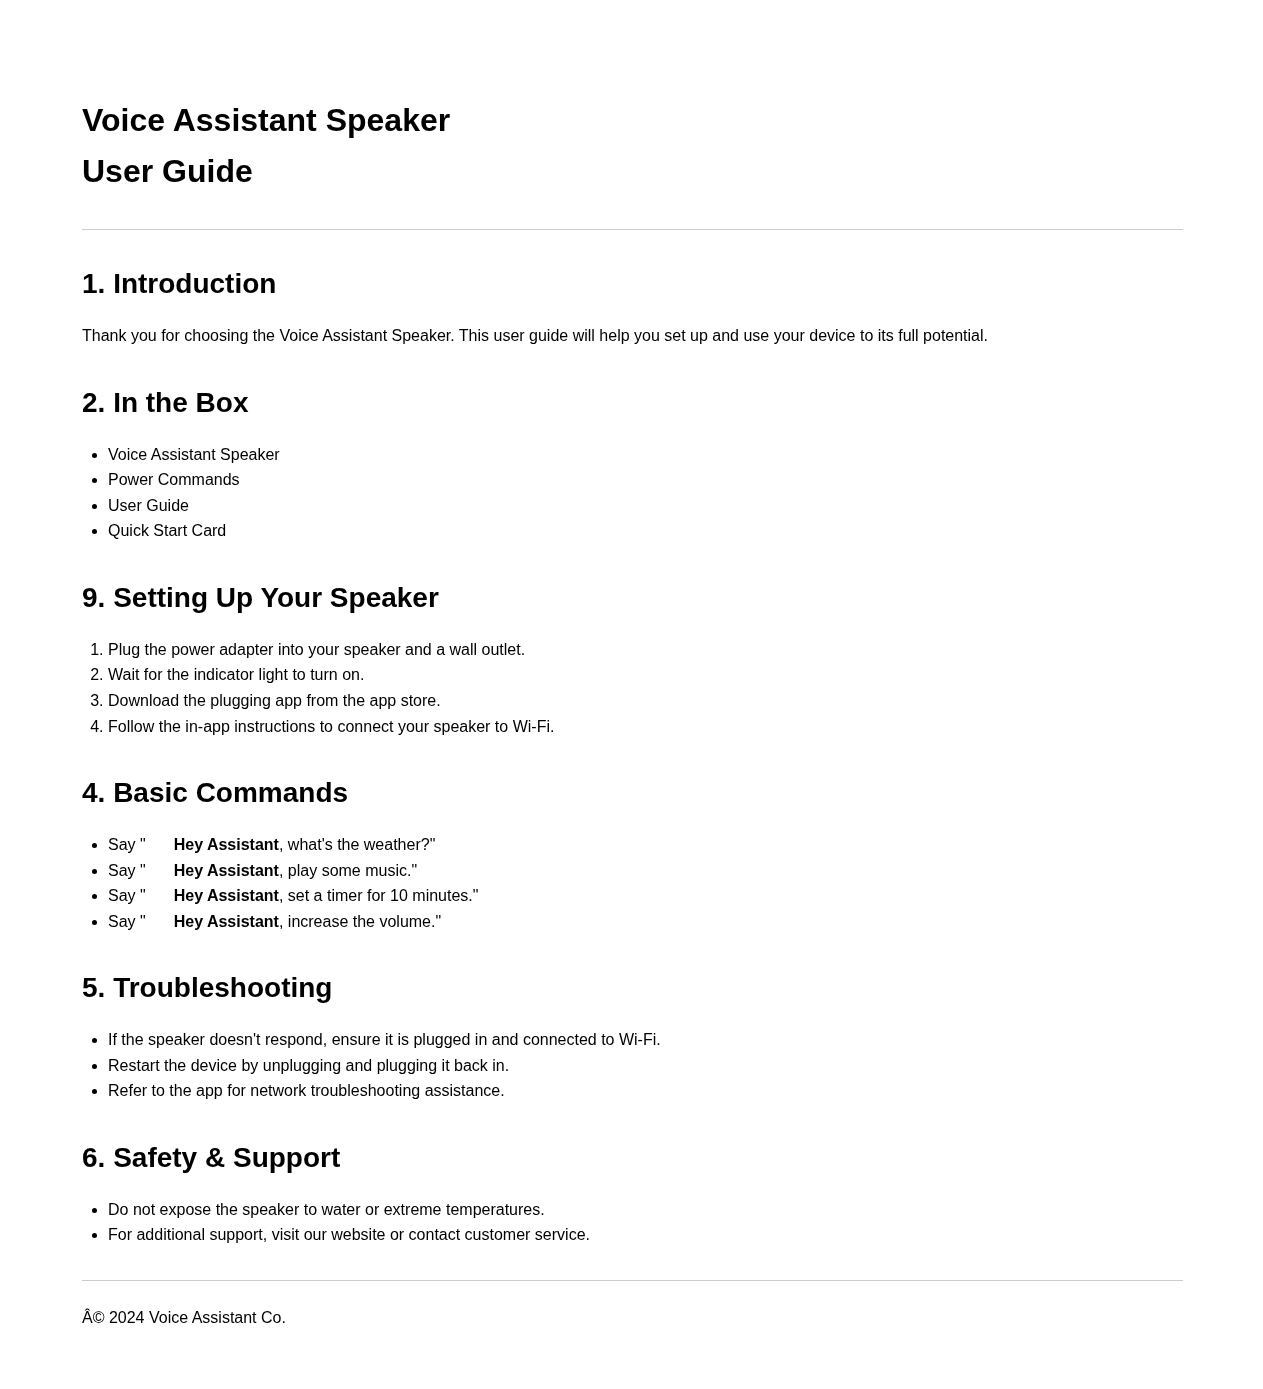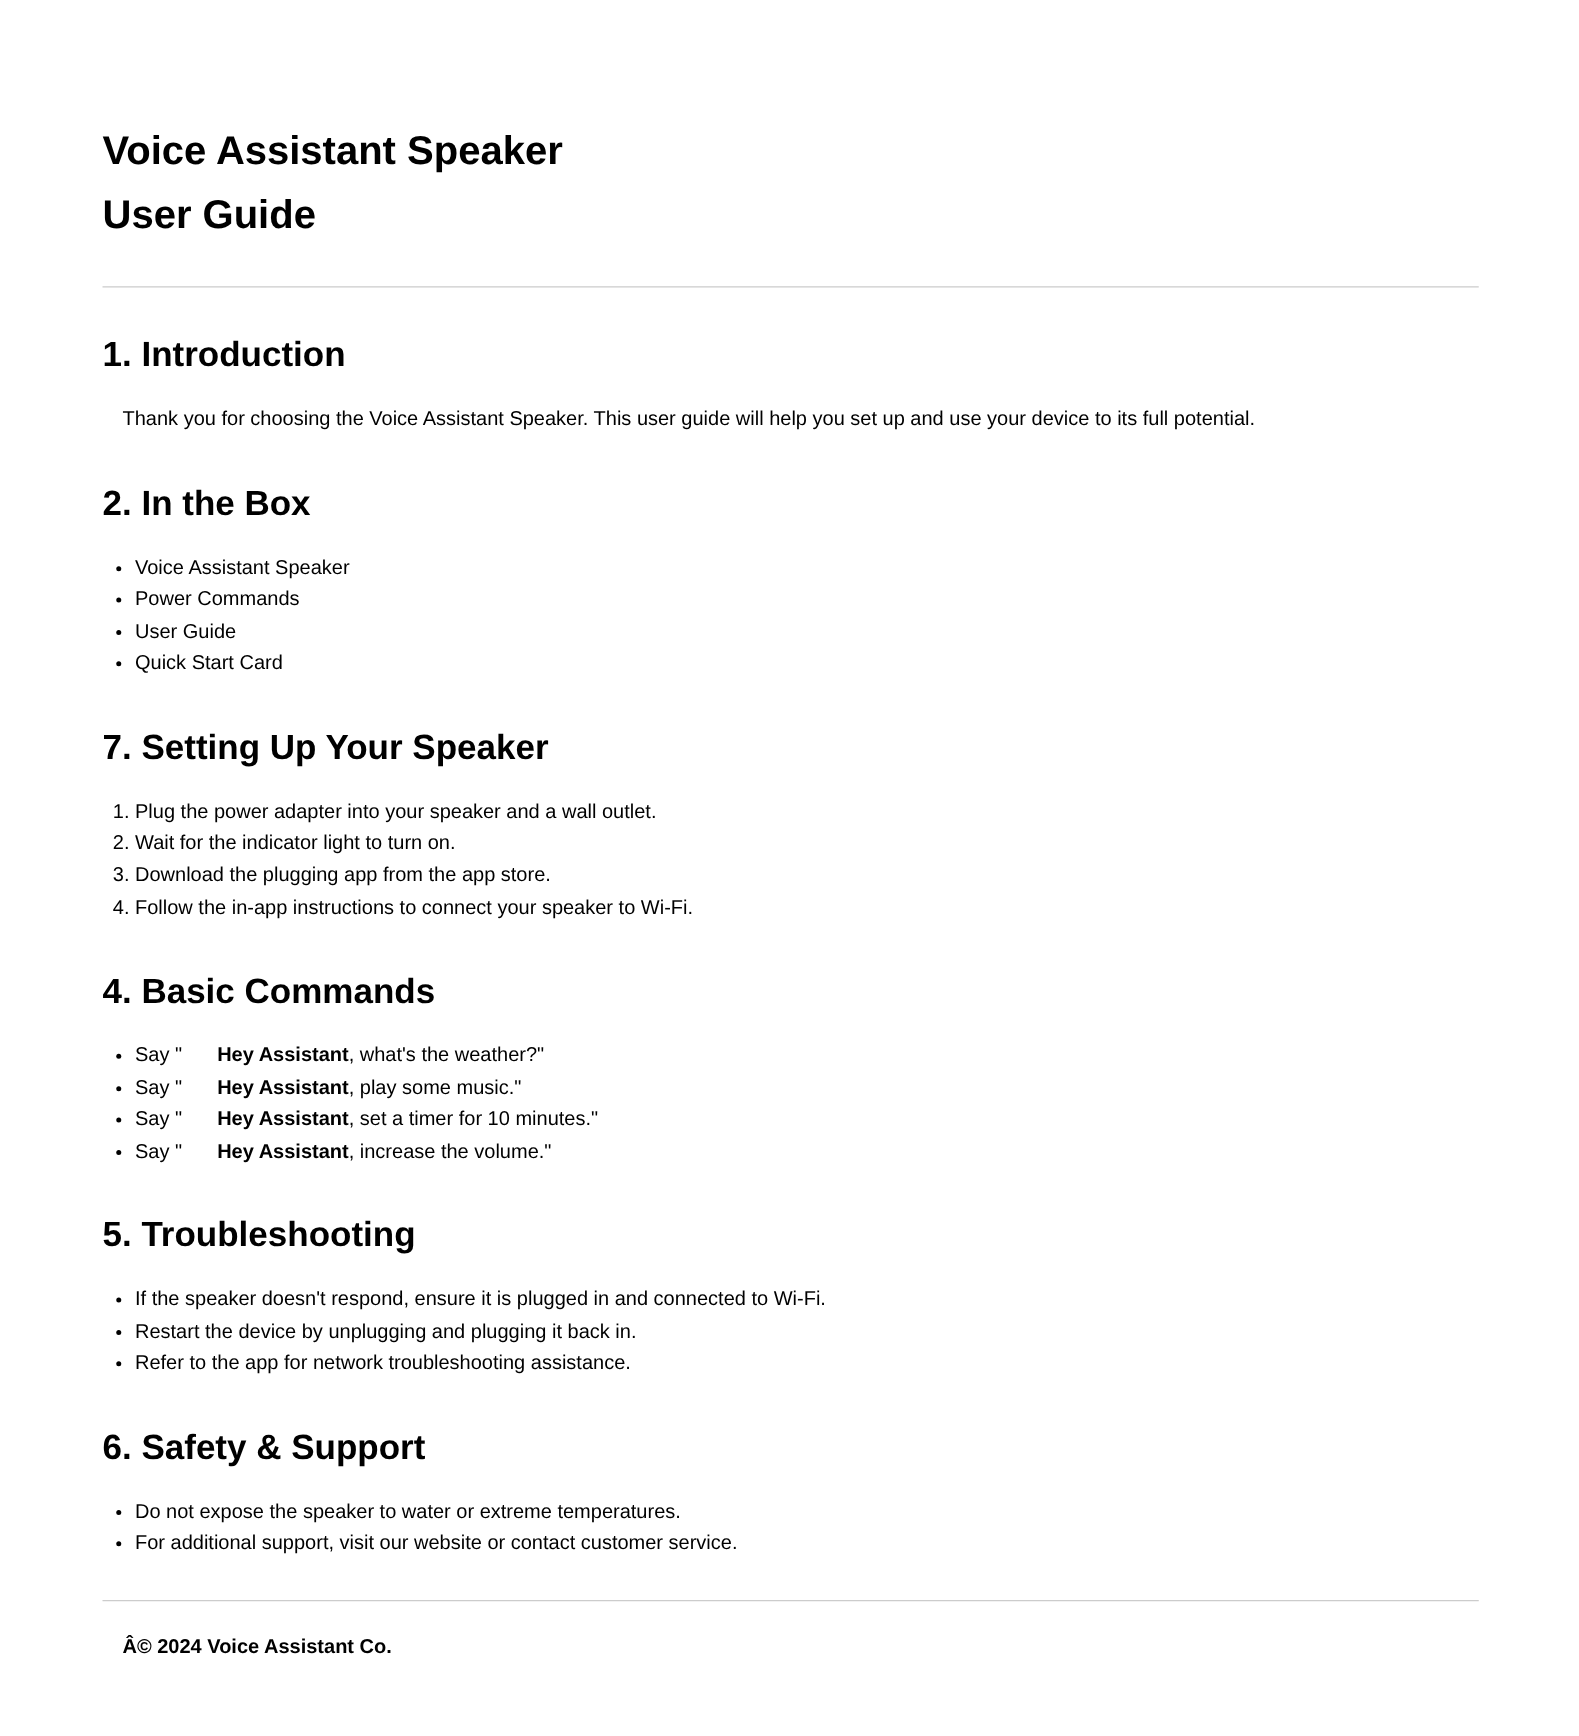--- a/index.html
+++ b/index.html
@@ -30,30 +30,30 @@
     border-top: 1px solid #cccccc;
     margin: 32px 0 24px 0;
     height: 0;
   }
   h2.section-heading {
     font-size: 28px;
     font-weight: 700;
     line-height: 1.6;
     margin: 32px 0 16px 0;
   }
-  p { margin: 16px 16px; }
+  p { margin: 16px 0; }
   ul.doc-list, ol.doc-list {
     margin: 16px 0;
     padding-left: 26px;
   }
   ul.doc-list li, ol.doc-list li {
     line-height: 1.6;
   }
   .bold-cmd { font-weight: 700; margin-left: 28px; }
-  .footer-copyright { font-weight: 700; }
+  .footer-copyright { font-weight: 400; }
 </style>
 </head>
 <body>
 
 <div class="page">
 
   <h1 class="doc-title">
     <span class="title-line">Voice Assistant Speaker</span>
     <span class="title-line">User Guide</span>
   </h1>
@@ -69,21 +69,21 @@
     <h2 class="section-heading">2. In the Box</h2>
     <ul class="doc-list">
       <li>Voice Assistant Speaker</li>
       <li>Power Commands</li>
       <li>User Guide</li>
       <li>Quick Start Card</li>
     </ul>
   </section>
 
   <section>
-    <h2 class="section-heading">7. Setting Up Your Speaker</h2>
+    <h2 class="section-heading">9. Setting Up Your Speaker</h2>
     <ol class="doc-list">
       <li>Plug the power adapter into your speaker and a wall outlet.</li>
       <li>Wait for the indicator light to turn on.</li>
       <li>Download the plugging app from the app store.</li>
       <li>Follow the in-app instructions to connect your speaker to Wi-Fi.</li>
     </ol>
   </section>
 
   <section>
     <h2 class="section-heading">4. Basic Commands</h2>

